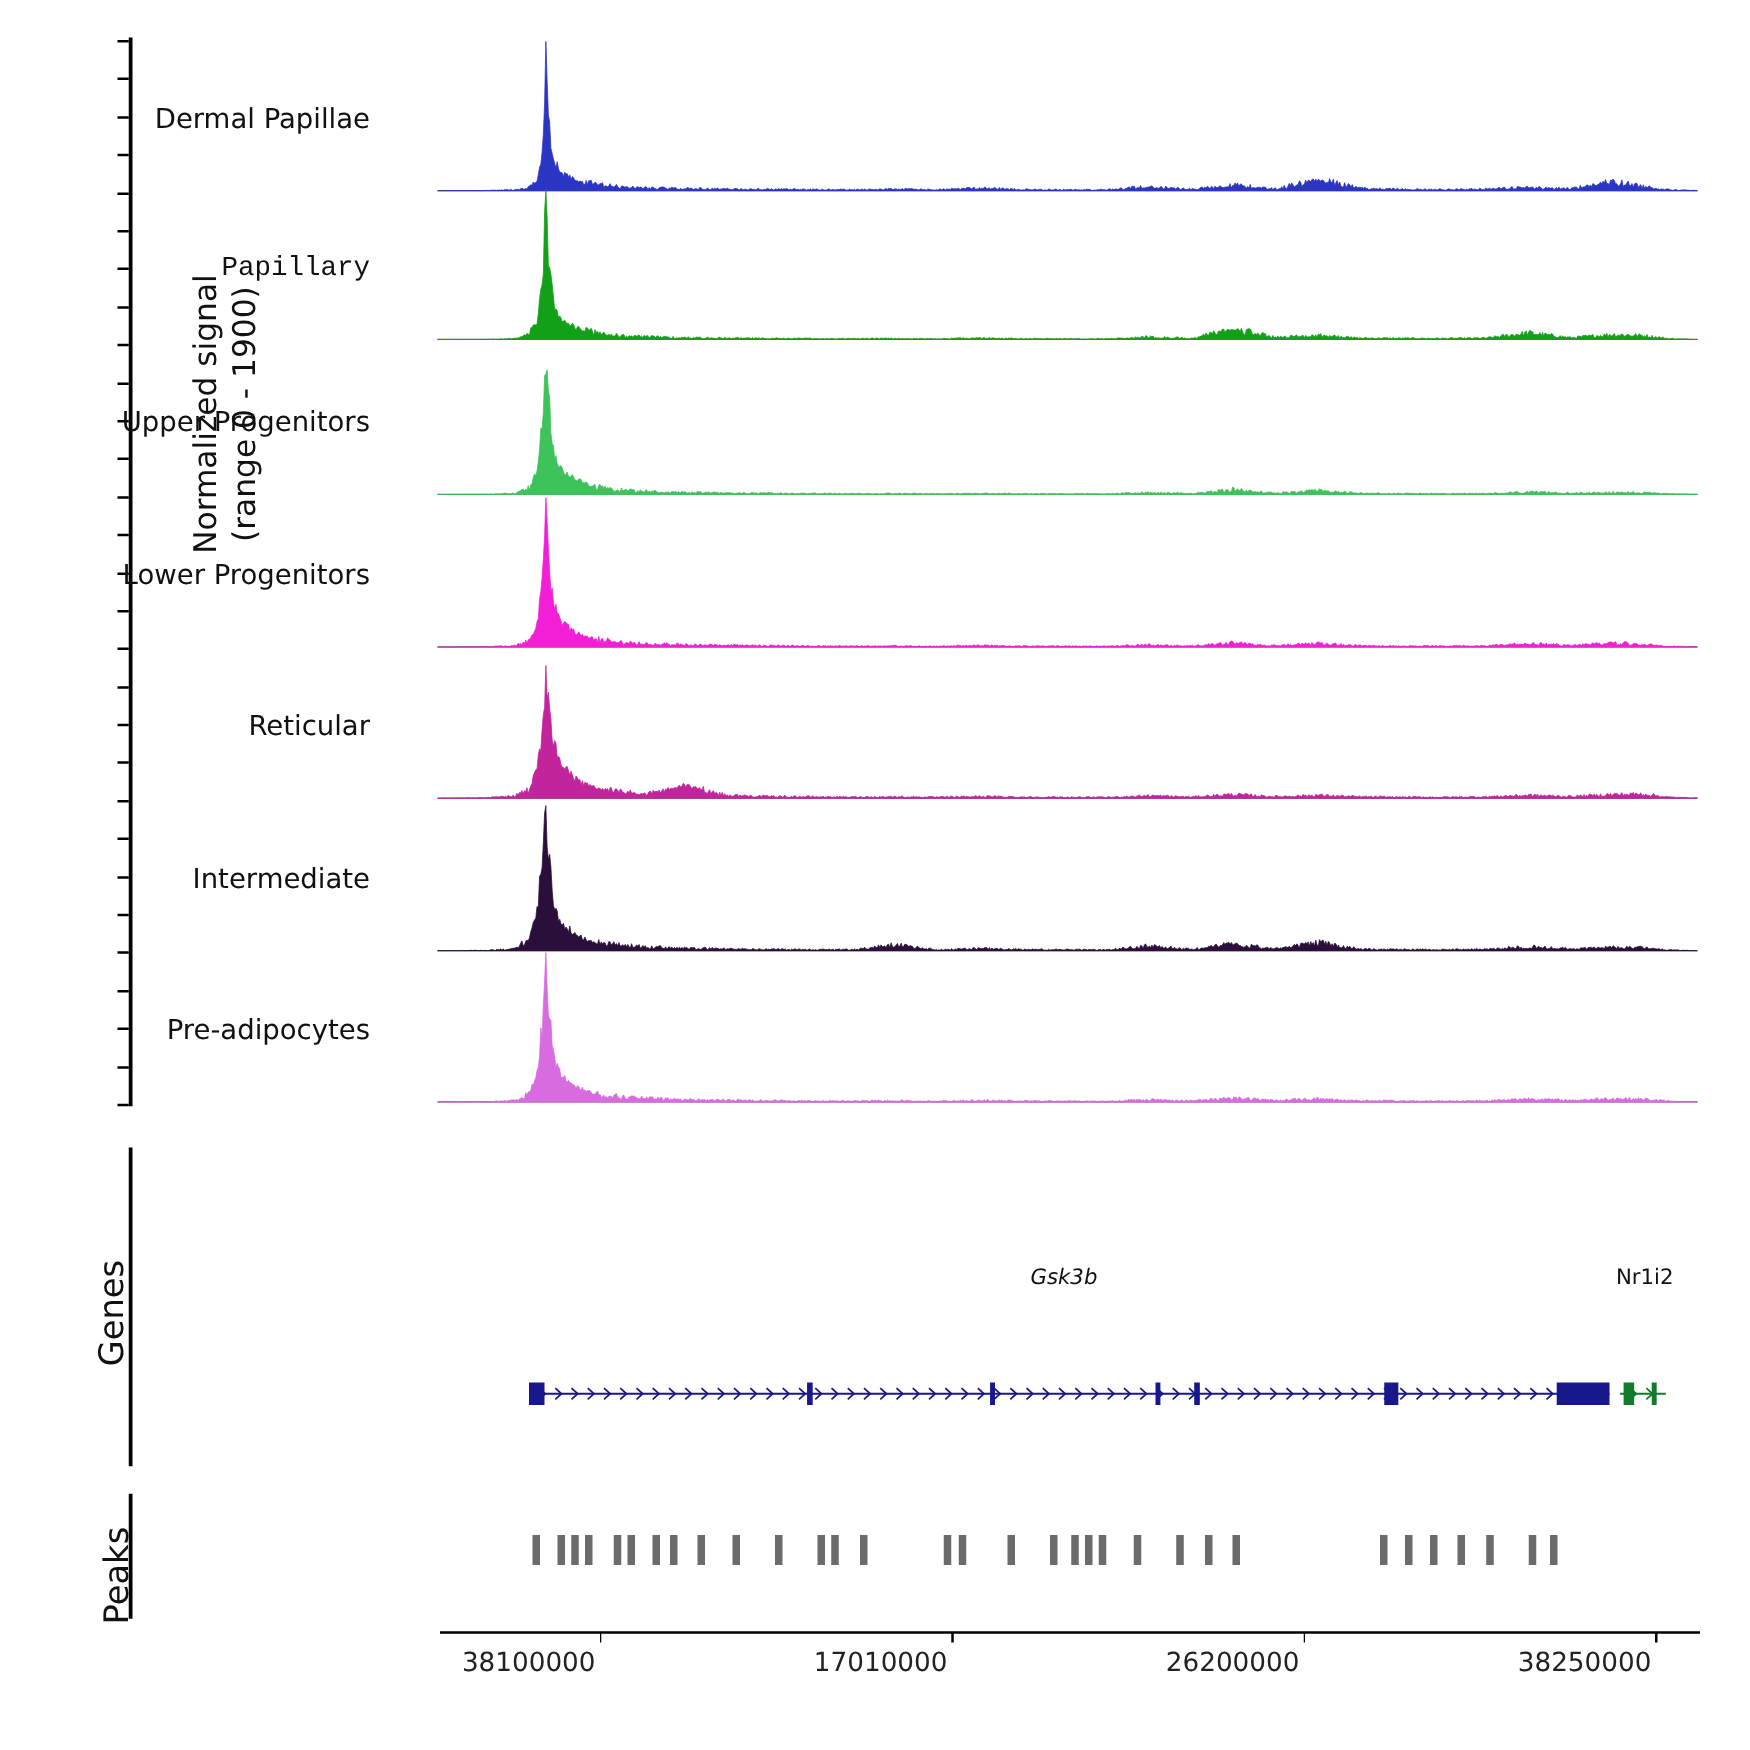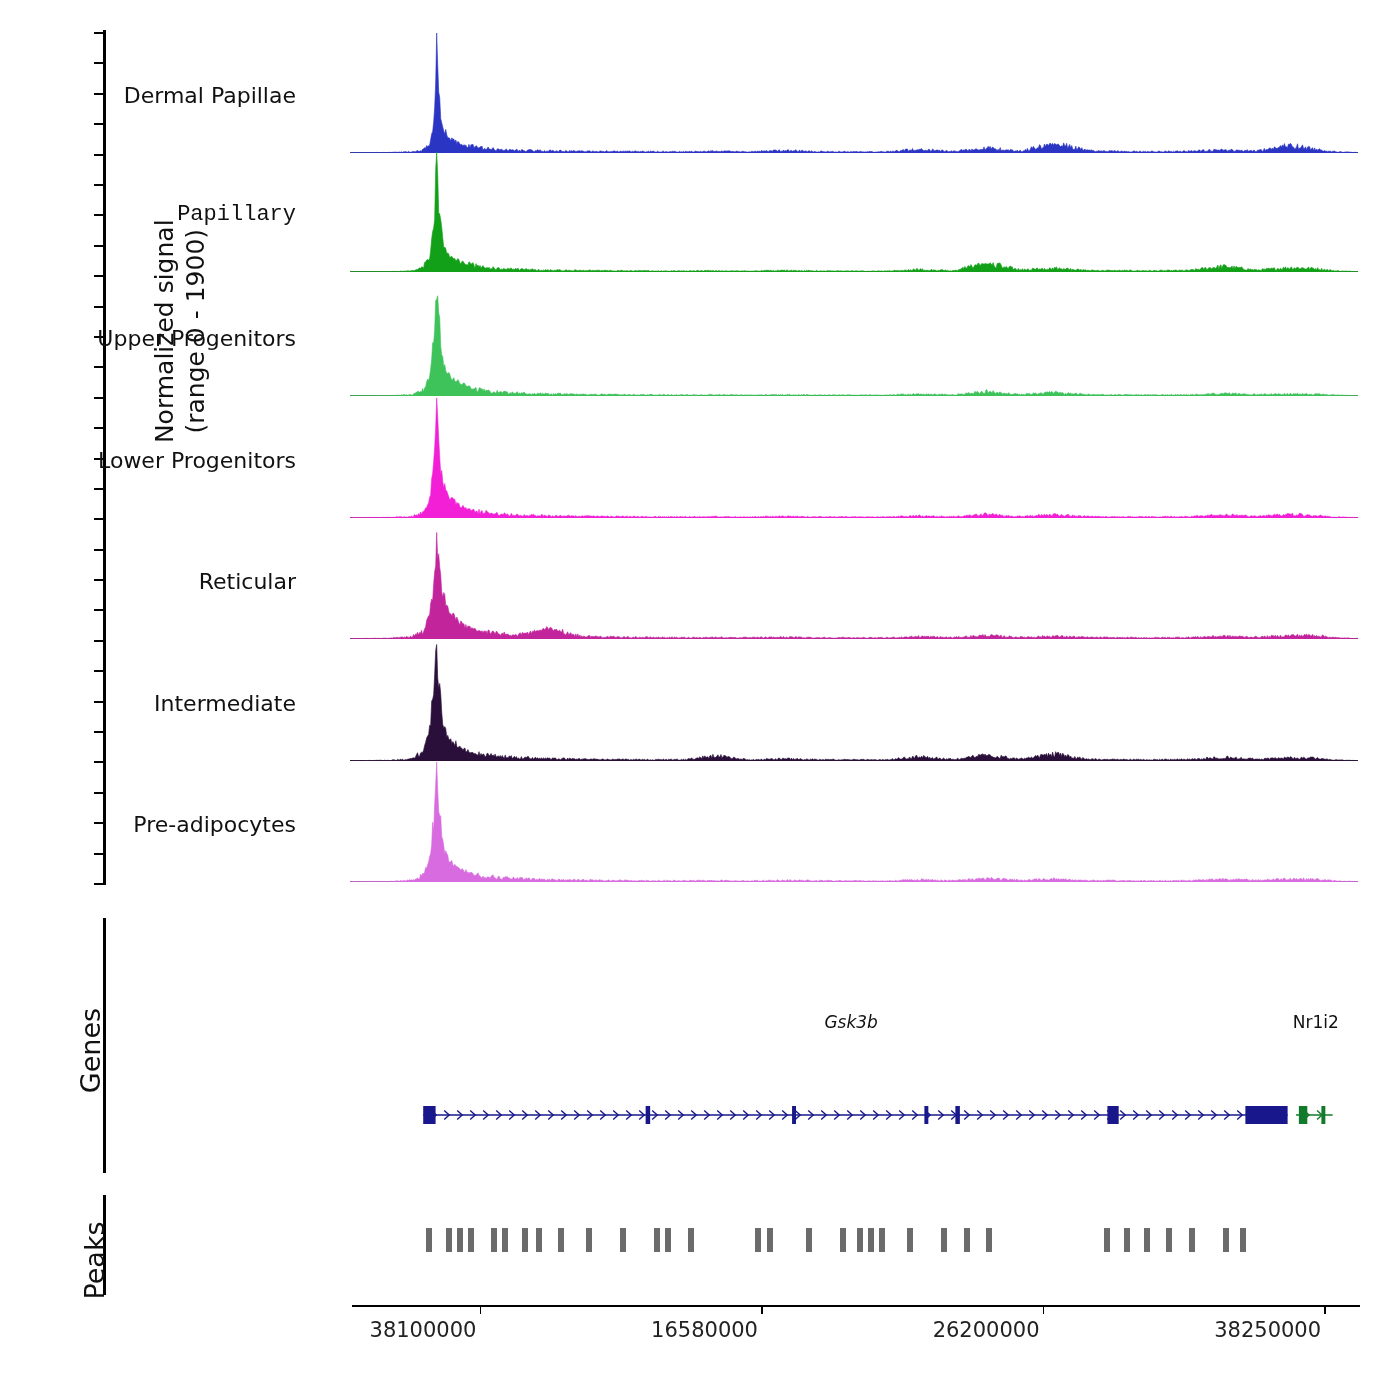--- a/index.html
+++ b/index.html
@@ -344,20 +344,20 @@
       <div style="position: absolute; left: 838.877px; top: 0px; width: 6px; height: 24px; background: rgb(107, 107, 107);"></div>
       <div style="position: absolute; left: 872.665px; top: 0px; width: 6px; height: 24px; background: rgb(107, 107, 107);"></div>
       <div style="position: absolute; left: 889.559px; top: 0px; width: 6px; height: 24px; background: rgb(107, 107, 107);"></div>
     </div>
 
   <div class="xaxis-line" style="left:352px; top:1305px; width:1008px;"></div>
   <div id="xticks">
       <div class="xtick" style="left: 479.52px; top: 1306px;"></div>
       <div class="xticklabel" style="left: 369.52px; top: 1318px; width: 220px;">38100000</div>
       <div class="xtick" style="left: 761.084px; top: 1306px;"></div>
-      <div class="xticklabel" style="left: 651.084px; top: 1318px; width: 220px;">16580000</div>
+      <div class="xticklabel" style="left: 651.084px; top: 1318px; width: 220px;">17010000</div>
       <div class="xtick" style="left: 1042.65px; top: 1306px;"></div>
       <div class="xticklabel" style="left: 932.648px; top: 1318px; width: 220px;">26200000</div>
       <div class="xtick" style="left: 1324.21px; top: 1306px;"></div>
       <div class="xticklabel" style="left: 1214.21px; top: 1318px; width: 220px;">38250000</div>
     </div>
 
 </div>
 
 </body></html>

